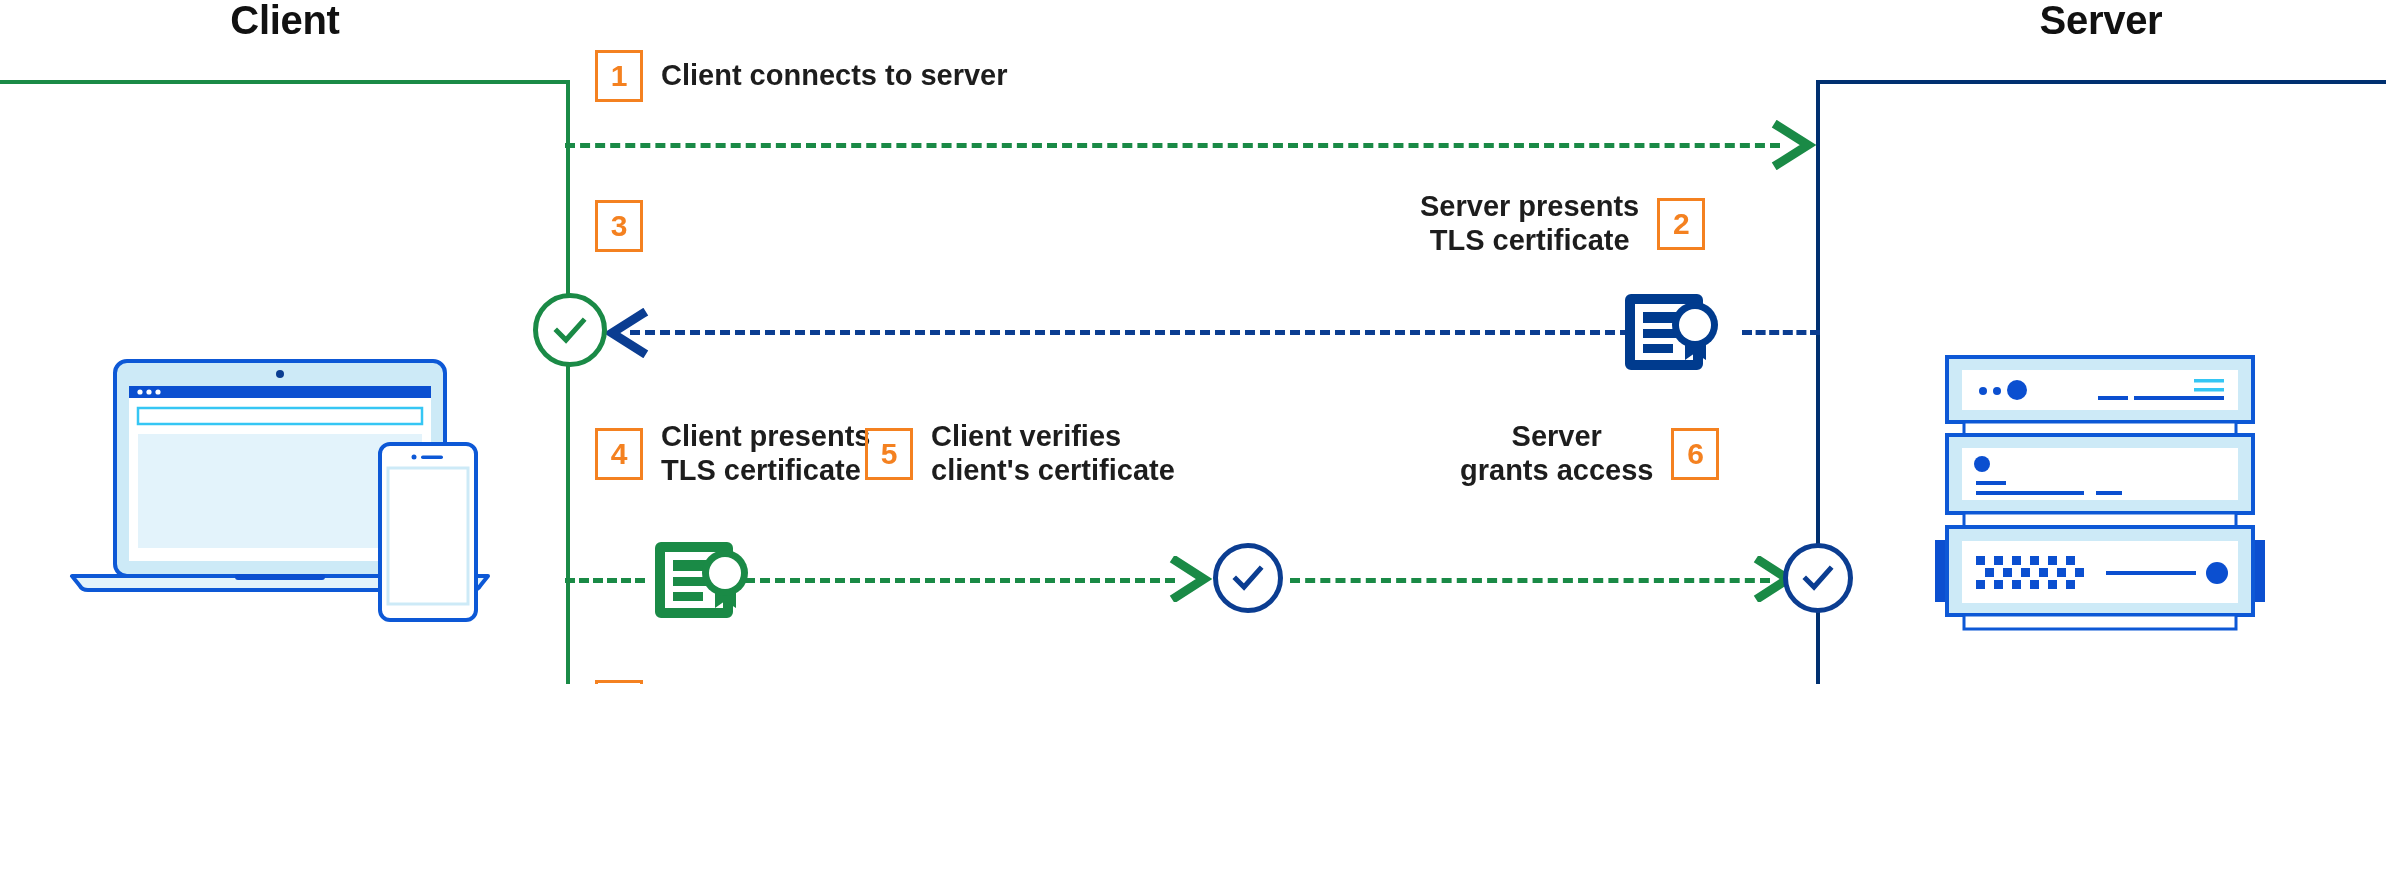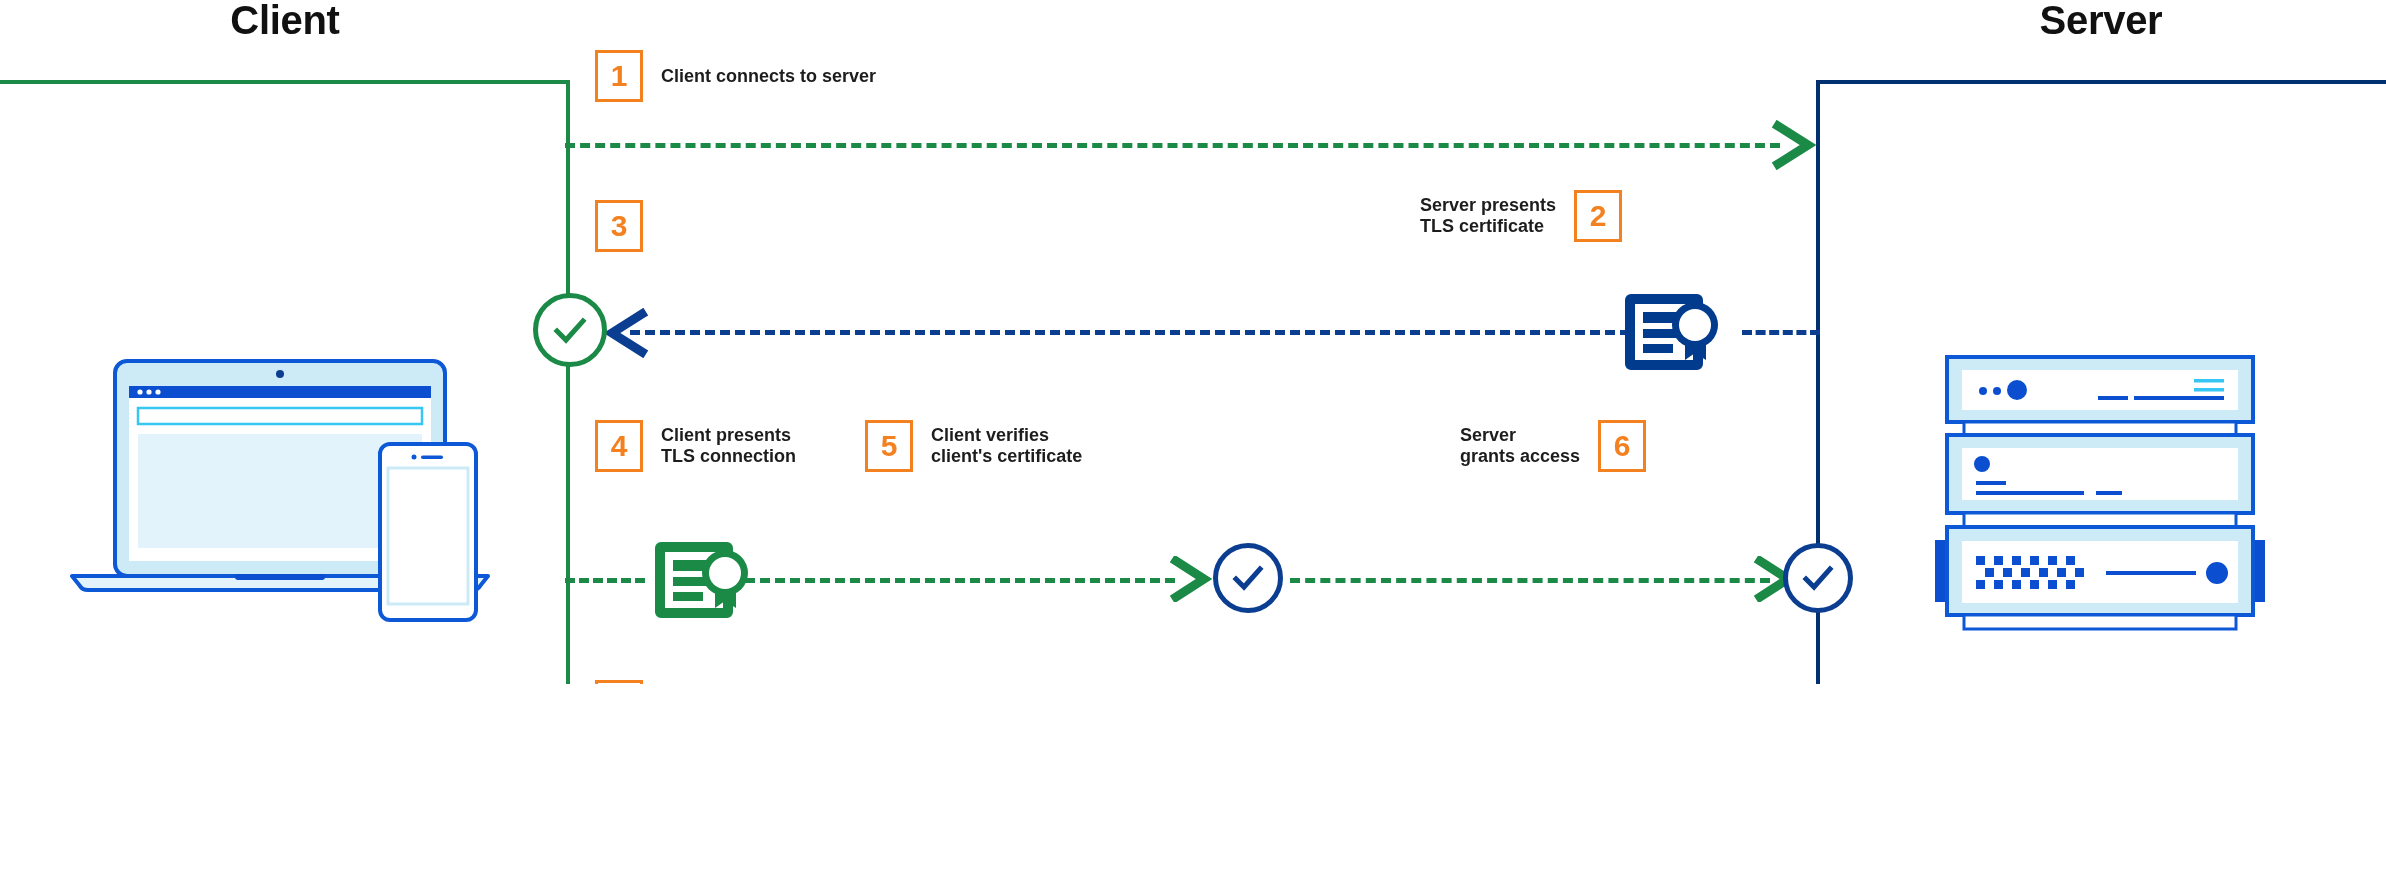--- a/index.html
+++ b/index.html
@@ -60,27 +60,27 @@
     color:#f48120;
     font-size:30px;
     font-weight:bold;
     display:flex;
     align-items:center;
     justify-content:center;
     flex:0 0 auto;
     line-height:1;
   }
   .step-text{
-    font-size:18px;
+    font-size:29px;
     font-weight:bold;
     color:#1d1d1d;
     line-height:1.16;
     white-space:pre-line;
   }
-  .step-text.right{text-align:left;}
+  .step-text.right{text-align:center;}
 
   
   .hline{position:absolute;height:0;}
   .dash-green{
     border-top:5px dashed #1a8a46;
   }
   .dash-navy{
     border-top:5px dashed #0b3d91;
   }
   .solid-navy{
@@ -250,21 +250,21 @@
   </div>
   <div class="check green" style="left:533px;top:293px;width:74px;height:74px;">
     <svg width="44" height="44" viewBox="0 0 44 44">
       <polyline points="9,23 18,32 35,13" fill="none" stroke="#1a8a46" stroke-width="5" stroke-linecap="square" stroke-linejoin="miter"></polyline>
     </svg>
   </div>
 
   <div class="step-row" style="left:595px;top:420px;">
     <div class="num-box">4</div>
     <div class="step-text">Client presents
-TLS connection</div>
+TLS certificate</div>
   </div>
 
   <div class="hline dash-green" style="left:565px;top:578px;width:80px;"></div>
 
   <div class="hline dash-green" style="left:745px;top:578px;width:430px;"></div>
   <div class="arrow" style="left:1168px;top:556px;">
     <svg width="48" height="46" viewBox="0 0 48 46">
       <polyline points="8,5 36,23 8,41" fill="none" stroke="#1a8a46" stroke-width="9" stroke-linecap="square" stroke-linejoin="miter"></polyline>
     </svg>
   </div>

